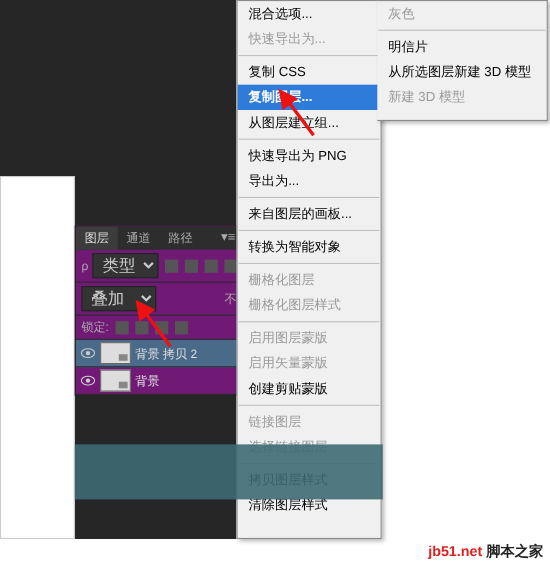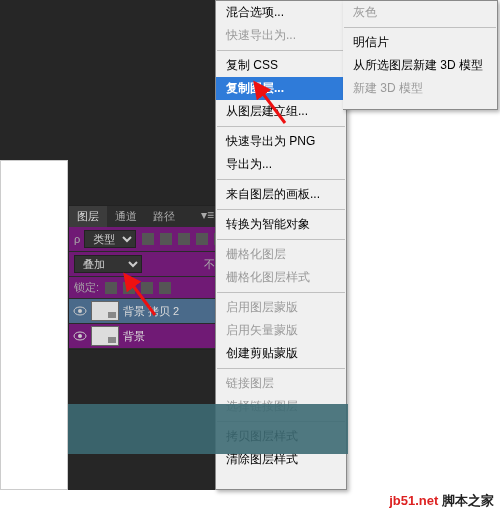--- a/index.html
+++ b/index.html
@@ -8,21 +8,21 @@
   .canvas-dark { position: absolute; left: 0; top: 0; width: 215px; height: 490px; background: #262626; }
   .canvas-white { position: absolute; left: 0; top: 160px; width: 68px; height: 330px; background: #fff; border: 1px solid #ccc; }
   
   .layers-panel { position: absolute; left: 68px; top: 172px; width: 153px; background: #701a75; border: 1px solid #222; color: #ccc; margin-top: 33px; }
   .lp-tabs { display: flex; background: #2d2d2d; }
   .lp-tab { padding: 3px 8px; font-size: 11px; color: #aaa; }
   .lp-tab.active { background: #3c3c3c; color: #ddd; }
   .lp-tabs-menu { margin-left: auto; padding: 2px 6px; color: #aaa; }
   
   .lp-row { display: flex; align-items: center; padding: 3px 5px; gap: 4px; border-bottom: 1px solid #2a2a2a; }
-  .lp-select { background: #333; border: 1px solid #222; color: #ccc; padding: 1px 4px; font-size: 11px; flex-shrink: 0; }
+  .lp-select { background: #333; border: 1px solid #222; color: #ccc; padding: 1px 4px; font-size: 15px; flex-shrink: 0; }
   .lp-icons { display: flex; gap: 6px; margin-left: 2px; }
   .lp-icon { width: 12px; height: 12px; background: #555; }
   .lp-label { color: #aaa; font-size: 11px; }
   
   .layer-item { display: flex; align-items: center; padding: 2px 4px; border-bottom: 1px solid #2a2a2a; gap: 4px; }
   .layer-item.selected { background: #4a6a8a; }
   .vis-eye { width: 14px; height: 10px; }
   .thumb { width: 28px; height: 20px; background: #ddd; border: 1px solid #666; position: relative; }
   .thumb::after { content:""; position:absolute; right:2px; bottom:2px; width:8px; height:6px; background:#888; }
   .layer-name { font-size: 11px; color: #ddd; }

